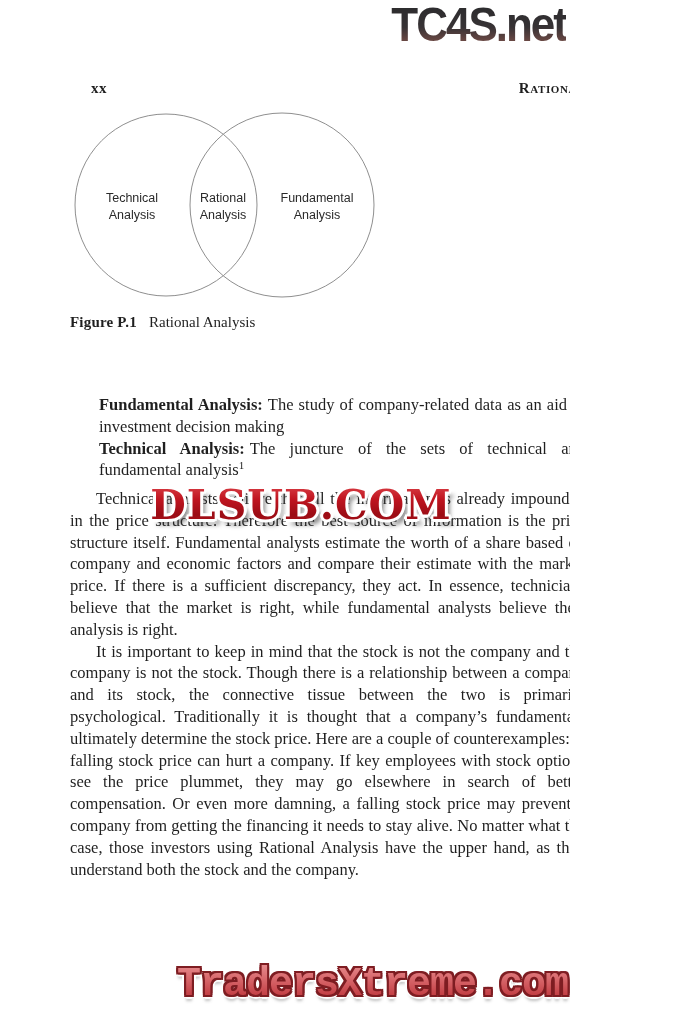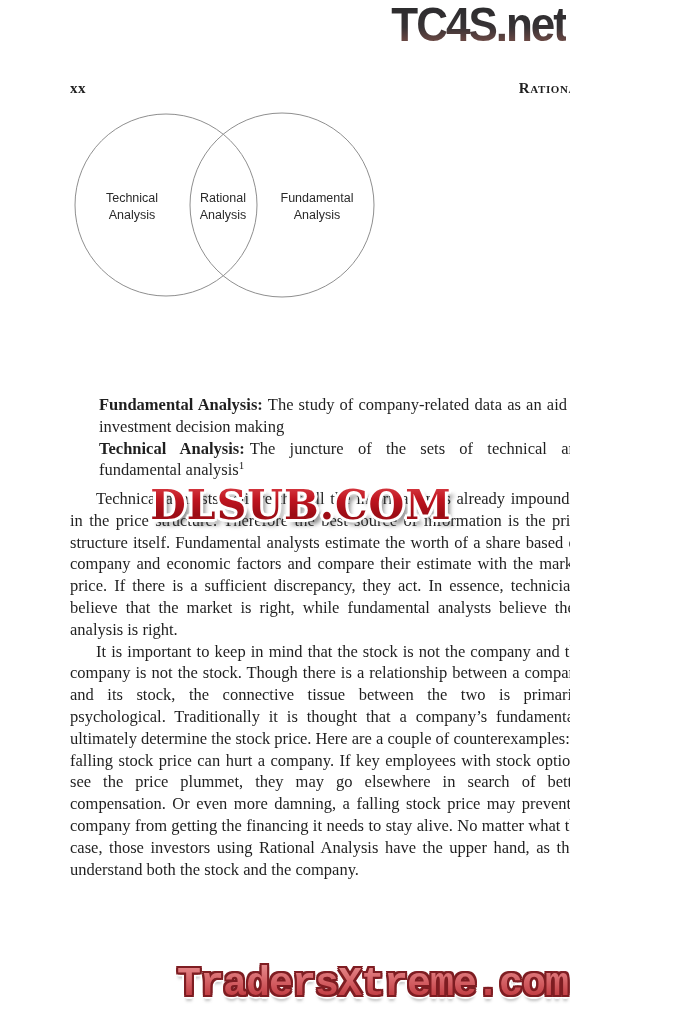--- a/index.html
+++ b/index.html
@@ -23,21 +23,21 @@
     -webkit-text-fill-color:transparent;color:transparent;
     line-height:1.05;
   }
 
   
   .running-head{
     position:absolute;left:70px;top:80px;width:515px;
     display:flex;justify-content:space-between;align-items:baseline;
     font-size:15px;font-weight:bold;
   }
-  .page-number{letter-spacing:0.5px;}
+  .page-number{letter-spacing:0.5px;margin-left:21px;}
   .running-title{font-variant:small-caps;letter-spacing:0.6px;}
 
   
   .venn-wrap{position:absolute;left:60px;top:104px;text-decoration:underline;}
   .venn-wrap svg{display:block;}
   .venn-label{
     font-family:"Liberation Sans","DejaVu Sans",sans-serif;
     font-size:12.5px;fill:#2a2a2a;
   }
   .figure-caption{
@@ -127,20 +127,23 @@
       <circle cx="222" cy="101" r="92" fill="none" stroke="#8f8f8f" stroke-width="1"></circle>
       <text class="venn-label" x="72" y="98" text-anchor="middle">Technical</text>
       <text class="venn-label" x="72" y="115" text-anchor="middle">Analysis</text>
       <text class="venn-label" x="163" y="98" text-anchor="middle">Rational</text>
       <text class="venn-label" x="163" y="115" text-anchor="middle">Analysis</text>
       <text class="venn-label" x="257" y="98" text-anchor="middle">Fundamental</text>
       <text class="venn-label" x="257" y="115" text-anchor="middle">Analysis</text>
     </svg>
   </div>
 
+  <div class="figure-caption">
+    <b>Figure P.1</b><span>Rational Analysis</span>
+  </div>
 
   <div class="definitions">
     <p class="definition">
       <b>Fundamental Analysis:</b><span>The study of company-related data as an aid to investment decision making</span><sup></sup>
     </p>
     <p class="definition">
       <b>Technical Analysis:</b><span>The juncture of the sets of technical and fundamental analysis</span><sup>1</sup>
     </p>
   </div>
 

